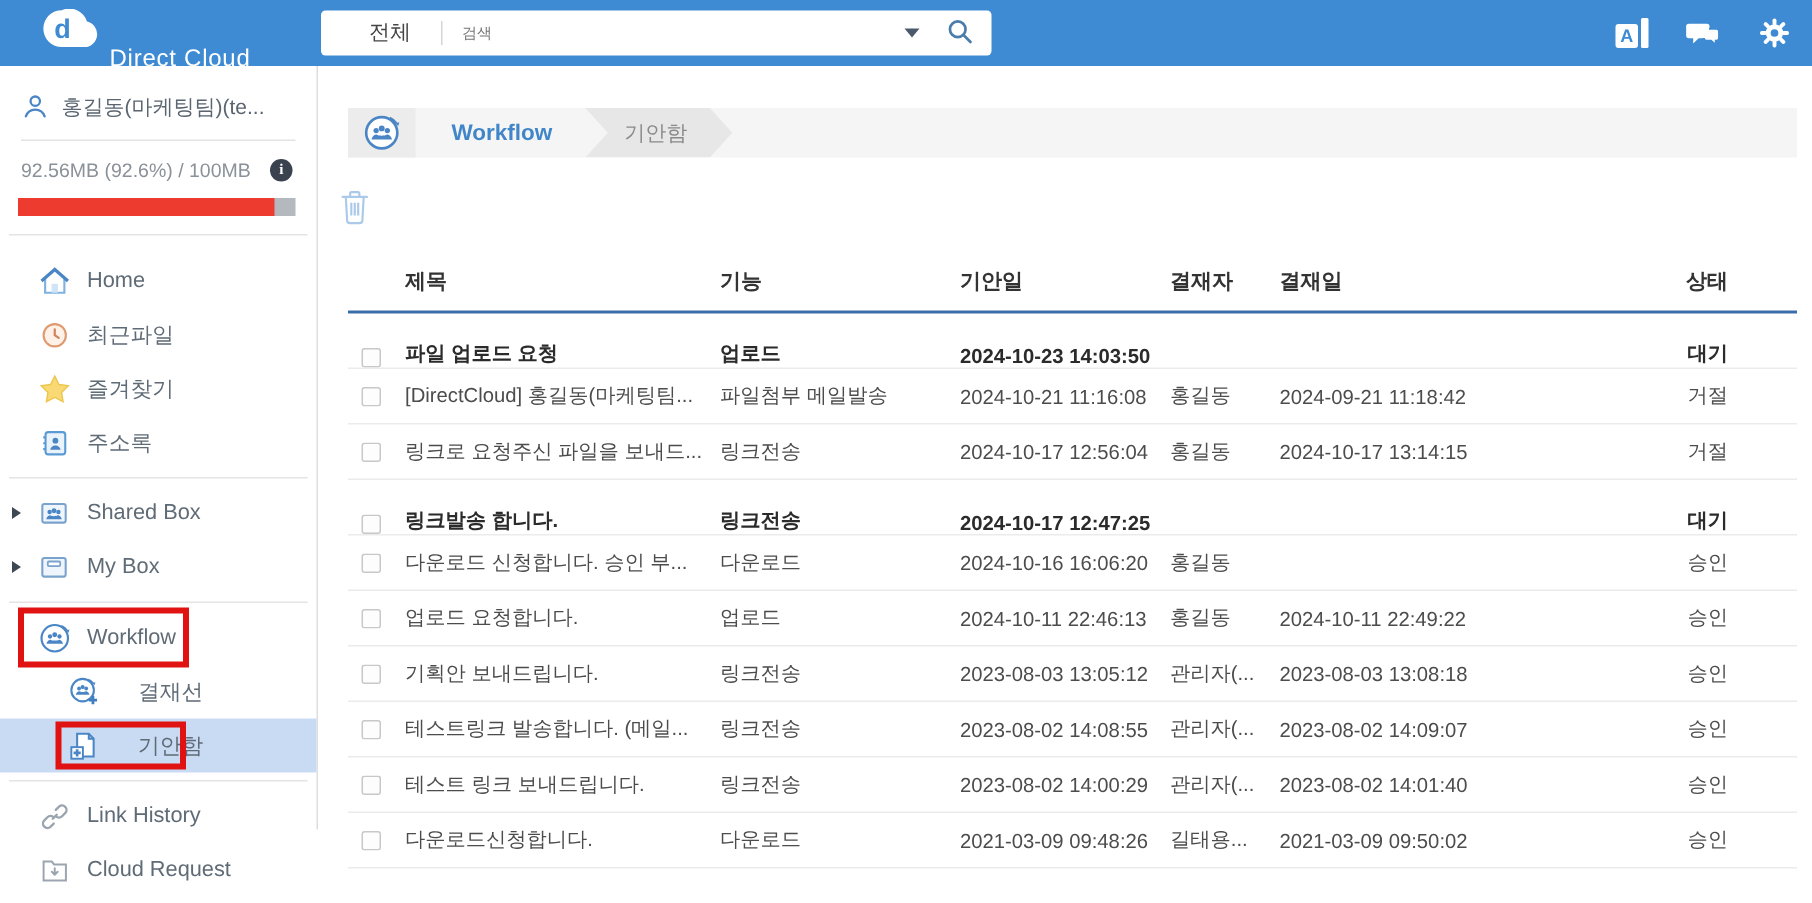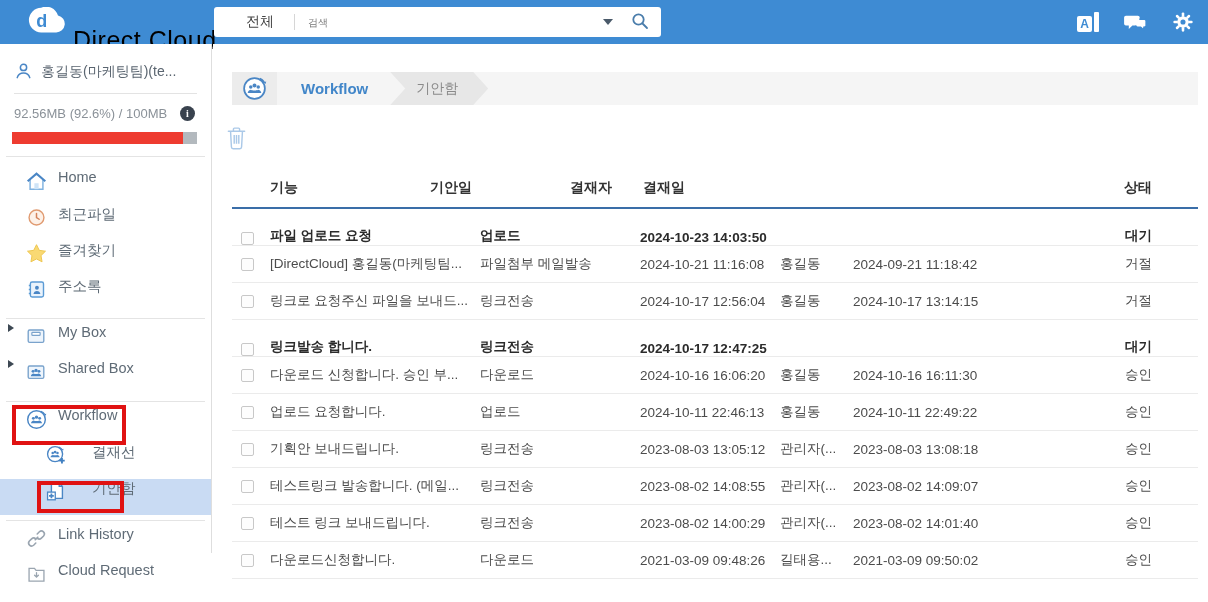--- a/index.html
+++ b/index.html
@@ -2,21 +2,21 @@
 <html><head>
 <meta charset="utf-8">
 <style>
   * { box-sizing: border-box; margin: 0; padding: 0; }
   html,body { width:1208px; height:602px; overflow:hidden; }
   body { font-family:"Liberation Sans","DejaVu Sans",sans-serif; background:#fff; color:#4c4c4c; position:relative; }
 
   
   .topbar { position:absolute; left:0; top:0; width:1208px; height:44px; background:#3e8bd3; display:flex; align-items:center; }
   .logo { display:flex; align-items:center; gap:7px; margin-left:28px; cursor:pointer; }
-  .logo-text { color:#000000; font-size:25px; font-weight:400; letter-spacing:.5px;margin-top:36px; }
+  .logo-text { color:#ffffff; font-size:16px; font-weight:400; letter-spacing:.5px;margin-top:36px; }
   .searchbox { position:absolute; left:214px; top:7px; width:447px; height:30px; background:#fff; border-radius:3px; display:flex; align-items:center; }
   .search-scope { margin-left:32px; font-size:14px; color:#444; cursor:pointer; }
   .search-divider { width:1px; height:16px; background:#d6d6d6; margin:0 13px 0 20px; }
   .search-placeholder { flex:1; font-size:10px; color:#b91c1c; border:none; outline:none; background:transparent; font-family:inherit; }
   .caret-down { width:0; height:0; border-left:5px solid transparent; border-right:5px solid transparent; border-top:6px solid #4a5a6a; margin-right:18px; cursor:pointer; }
   .search-btn { background:none; border:none; margin-right:12px; cursor:pointer; display:flex; align-items:center; }
   .topbar-icons { position:absolute; right:14px; top:0; height:44px; display:flex; align-items:center; gap:24px; }
   .tb-icon { cursor:pointer; display:flex; align-items:center; }
   .office-icon { display:flex; align-items:flex-end; gap:2px; }
   .office-a { width:15px; height:16px; background:#fff; border-radius:2px; display:flex; align-items:center; justify-content:center; }
@@ -28,21 +28,21 @@
   .user-row { display:flex; align-items:center; gap:8px; padding:17px 10px 10px 14px; font-size:14px; color:#5a6570; cursor:pointer; white-space:nowrap; }
   .user-divider { height:1px; background:#e3e3e3; margin:0 14px; }
   .storage-row { display:flex; align-items:flex-end; justify-content:space-between; padding:12px 16px 0 14px; }
   .storage-text { font-size:13px; color:#8a9198; }
   .info-badge { width:15px; height:15px; border-radius:50%; background:#39424e; color:#fff; display:flex; align-items:center; justify-content:center; cursor:pointer; }
   .info-badge::before { content:"i"; font-size:10px; font-weight:bold; font-family:"Liberation Serif",serif; }
   .progress-track { margin:11px 14px 0 12px; height:12px; background:#b3b9be; }
   .progress-fill { height:100%; background:#ee3b30; }
   .nav { margin-top:12px; }
   .nav-divider { height:1px; background:#e4e4e4; margin:5px 6px; }
-  .nav-item { position:relative; height:36px; display:flex; align-items:flex-start; gap:10px; padding-left:24px; font-size:14.5px; color:#5f6b76; cursor:pointer; }
+  .nav-item { position:relative; height:36px; display:flex; align-items:center; gap:10px; padding-left:24px; font-size:14.5px; color:#5f6b76; cursor:pointer; }
   .nav-item.sub { padding-left:44px;gap:24px; }
   .nav-item.selected { background:#c9dbf3; }
   .nav-icon { width:24px; height:24px; display:flex; align-items:center; justify-content:center; flex:0 0 24px; }
   .tri { position:absolute; left:8px; width:0; height:0; border-top:4.5px solid transparent; border-bottom:4.5px solid transparent; border-left:6px solid #3d4853; cursor:pointer; }
   .anno { position:absolute; border:4px solid #e01212; pointer-events:none; }
   .anno-workflow { left:12px; top:-2px; width:114px; height:40px; }
   .anno-draftbox { left:37px; top:2px; width:87px; height:32px; }
 
   
   .main { position:absolute; left:213px; top:44px; width:995px; height:558px; background:#fff; }
@@ -187,39 +187,39 @@
       <span class="nav-label">주소록</span>
     </div>
 
     <div class="nav-divider"></div>
 
     <div class="nav-item">
       <span class="tri"></span>
       <span class="nav-icon">
         <svg width="22" height="22" viewBox="0 0 24 24">
           <rect x="3.5" y="5.5" width="17" height="13.5" rx="1.5" fill="#eef5fc" stroke="#7aa3cc" stroke-width="1.5"></rect>
-          <rect x="7.5" y="8" width="9" height="3.4" rx="0.8" fill="#fff" stroke="#7aa3cc" stroke-width="1.3"></rect>
-        </svg>
-      </span>
-      <span class="nav-label">My Box</span>
-    </div>
-    <div class="nav-item">
-      <span class="tri"></span>
-      <span class="nav-icon">
-        <svg width="22" height="22" viewBox="0 0 24 24">
-          <rect x="3.5" y="5.5" width="17" height="13.5" rx="1.5" fill="#eef5fc" stroke="#7aa3cc" stroke-width="1.5"></rect>
           <g fill="#4a86c5">
             <circle cx="8.8" cy="11.3" r="1.6"></circle>
               <circle cx="15.2" cy="11.3" r="1.6"></circle>
               <circle cx="12" cy="10.3" r="1.8"></circle>
             <path d="M6.3 16.6c.5-2 1.8-2.8 3-2.9.8.5 1.6.6 2.7.6s1.9-.1 2.7-.6c1.2.1 2.5.9 3 2.9z"></path>
           </g>
         </svg>
       </span>
       <span class="nav-label">Shared Box</span>
+    </div>
+    <div class="nav-item">
+      <span class="tri"></span>
+      <span class="nav-icon">
+        <svg width="22" height="22" viewBox="0 0 24 24">
+          <rect x="3.5" y="5.5" width="17" height="13.5" rx="1.5" fill="#eef5fc" stroke="#7aa3cc" stroke-width="1.5"></rect>
+          <rect x="7.5" y="8" width="9" height="3.4" rx="0.8" fill="#fff" stroke="#7aa3cc" stroke-width="1.3"></rect>
+        </svg>
+      </span>
+      <span class="nav-label">My Box</span>
     </div>
 
     <div class="nav-divider"></div>
 
     <div class="nav-item">
       <span class="nav-icon">
         <svg width="23" height="23" viewBox="0 0 24 24">
           <circle cx="12" cy="12" r="9.2" fill="#fff" stroke="#4a86c5" stroke-width="1.5"></circle>
           <g fill="#4a86c5">
             <circle cx="8.7" cy="10.8" r="1.5"></circle>
@@ -314,20 +314,21 @@
         <path d="M8.8 6.3V4.2a1 1 0 0 1 1-1h4.4a1 1 0 0 1 1 1v2.1"></path>
         <path d="M5.8 6.8 6.7 23a1.8 1.8 0 0 0 1.8 1.7h7a1.8 1.8 0 0 0 1.8-1.7l.9-16.2"></path>
         <path d="M9.6 10.5v9M12 10.5v9M14.4 10.5v9"></path>
       </svg>
     </span>
   </button>
 
   <div class="wtable">
     <div class="thead">
       <div class="cell c-check"></div>
+      <div class="cell c-title">제목</div>
       <div class="cell c-func">기능</div>
       <div class="cell c-draft">기안일</div>
       <div class="cell c-appr">결재자</div>
       <div class="cell c-apprdate">결재일</div>
       <div class="cell c-status">상태</div>
     </div>
     <div>
   <div class="trow unread">
     <div class="cell c-check">
             <span class="checkbox"></span>
@@ -377,21 +378,20 @@
   </div>
 
   <div class="trow">
     <div class="cell c-check">
             <span class="checkbox"></span>
           </div>
     <div class="cell c-title">다운로드 신청합니다. 승인 부...</div>
     <div class="cell c-func">다운로드</div>
     <div class="cell c-draft">2024-10-16 16:06:20</div>
     <div class="cell c-appr">홍길동</div>
-    <div class="cell c-apprdate">2024-10-16 16:11:30</div>
     <div class="cell c-status">승인</div>
   </div>
 
   <div class="trow">
     <div class="cell c-check">
             <span class="checkbox"></span>
           </div>
     <div class="cell c-title">업로드 요청합니다.</div>
     <div class="cell c-func">업로드</div>
     <div class="cell c-draft">2024-10-11 22:46:13</div>

